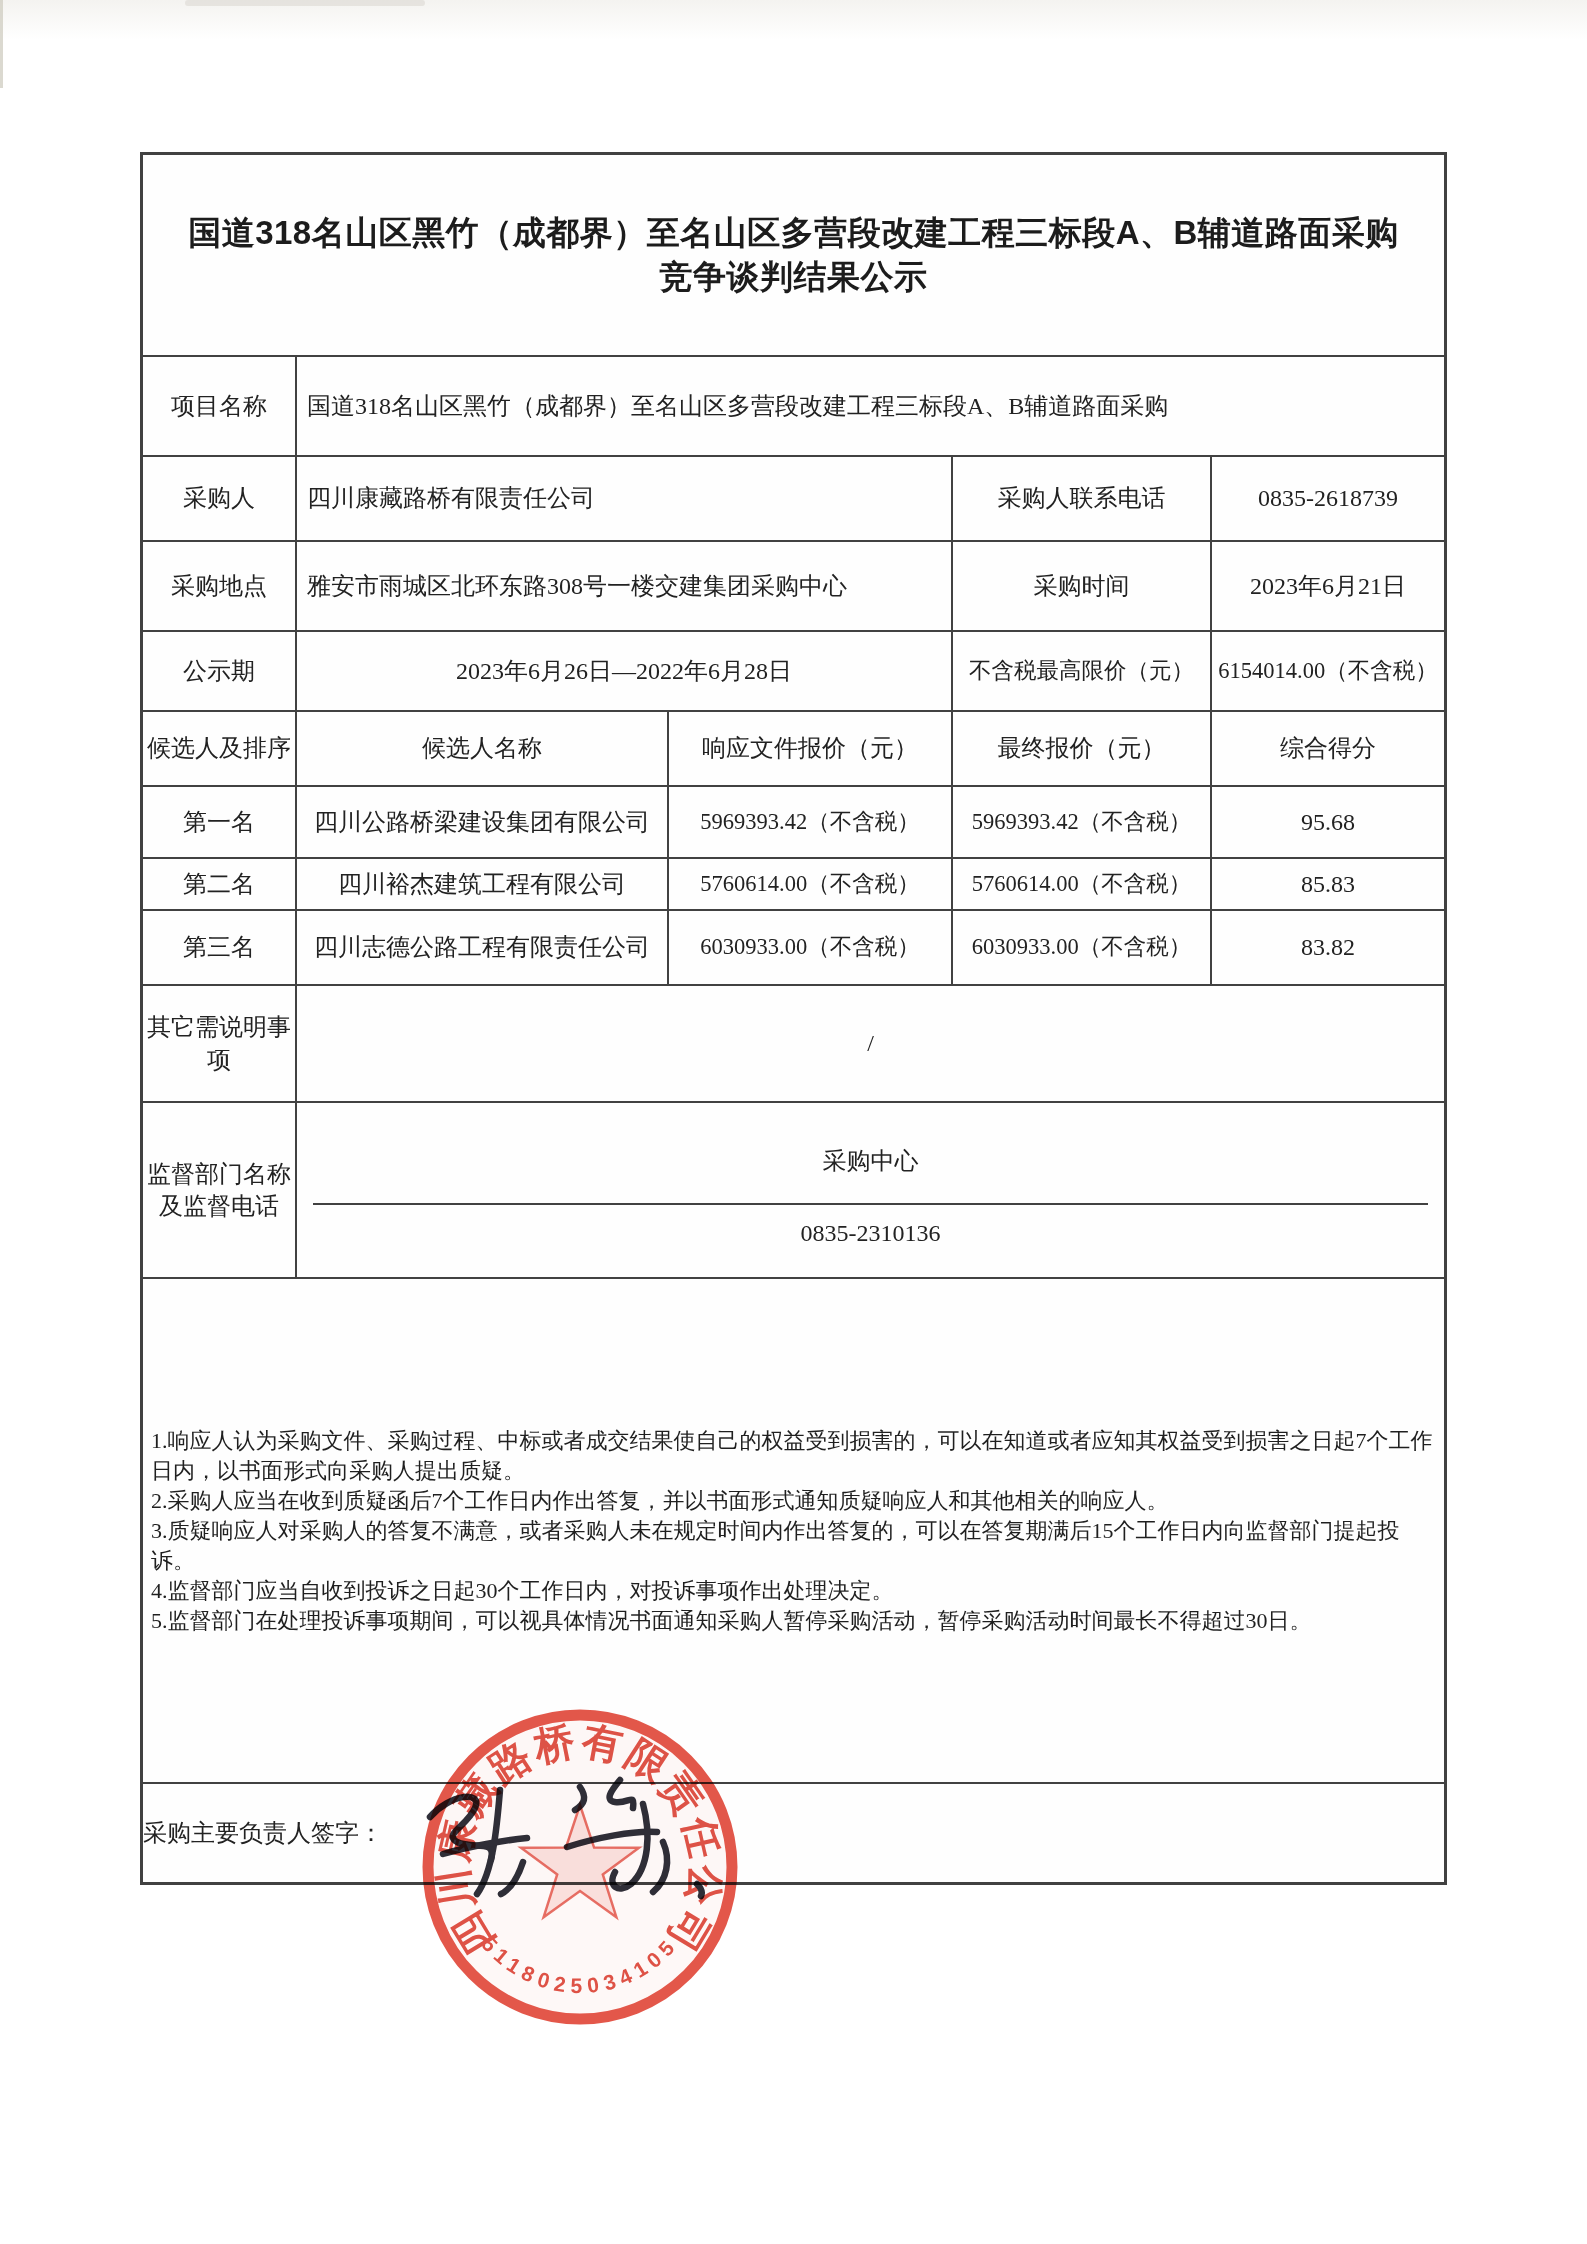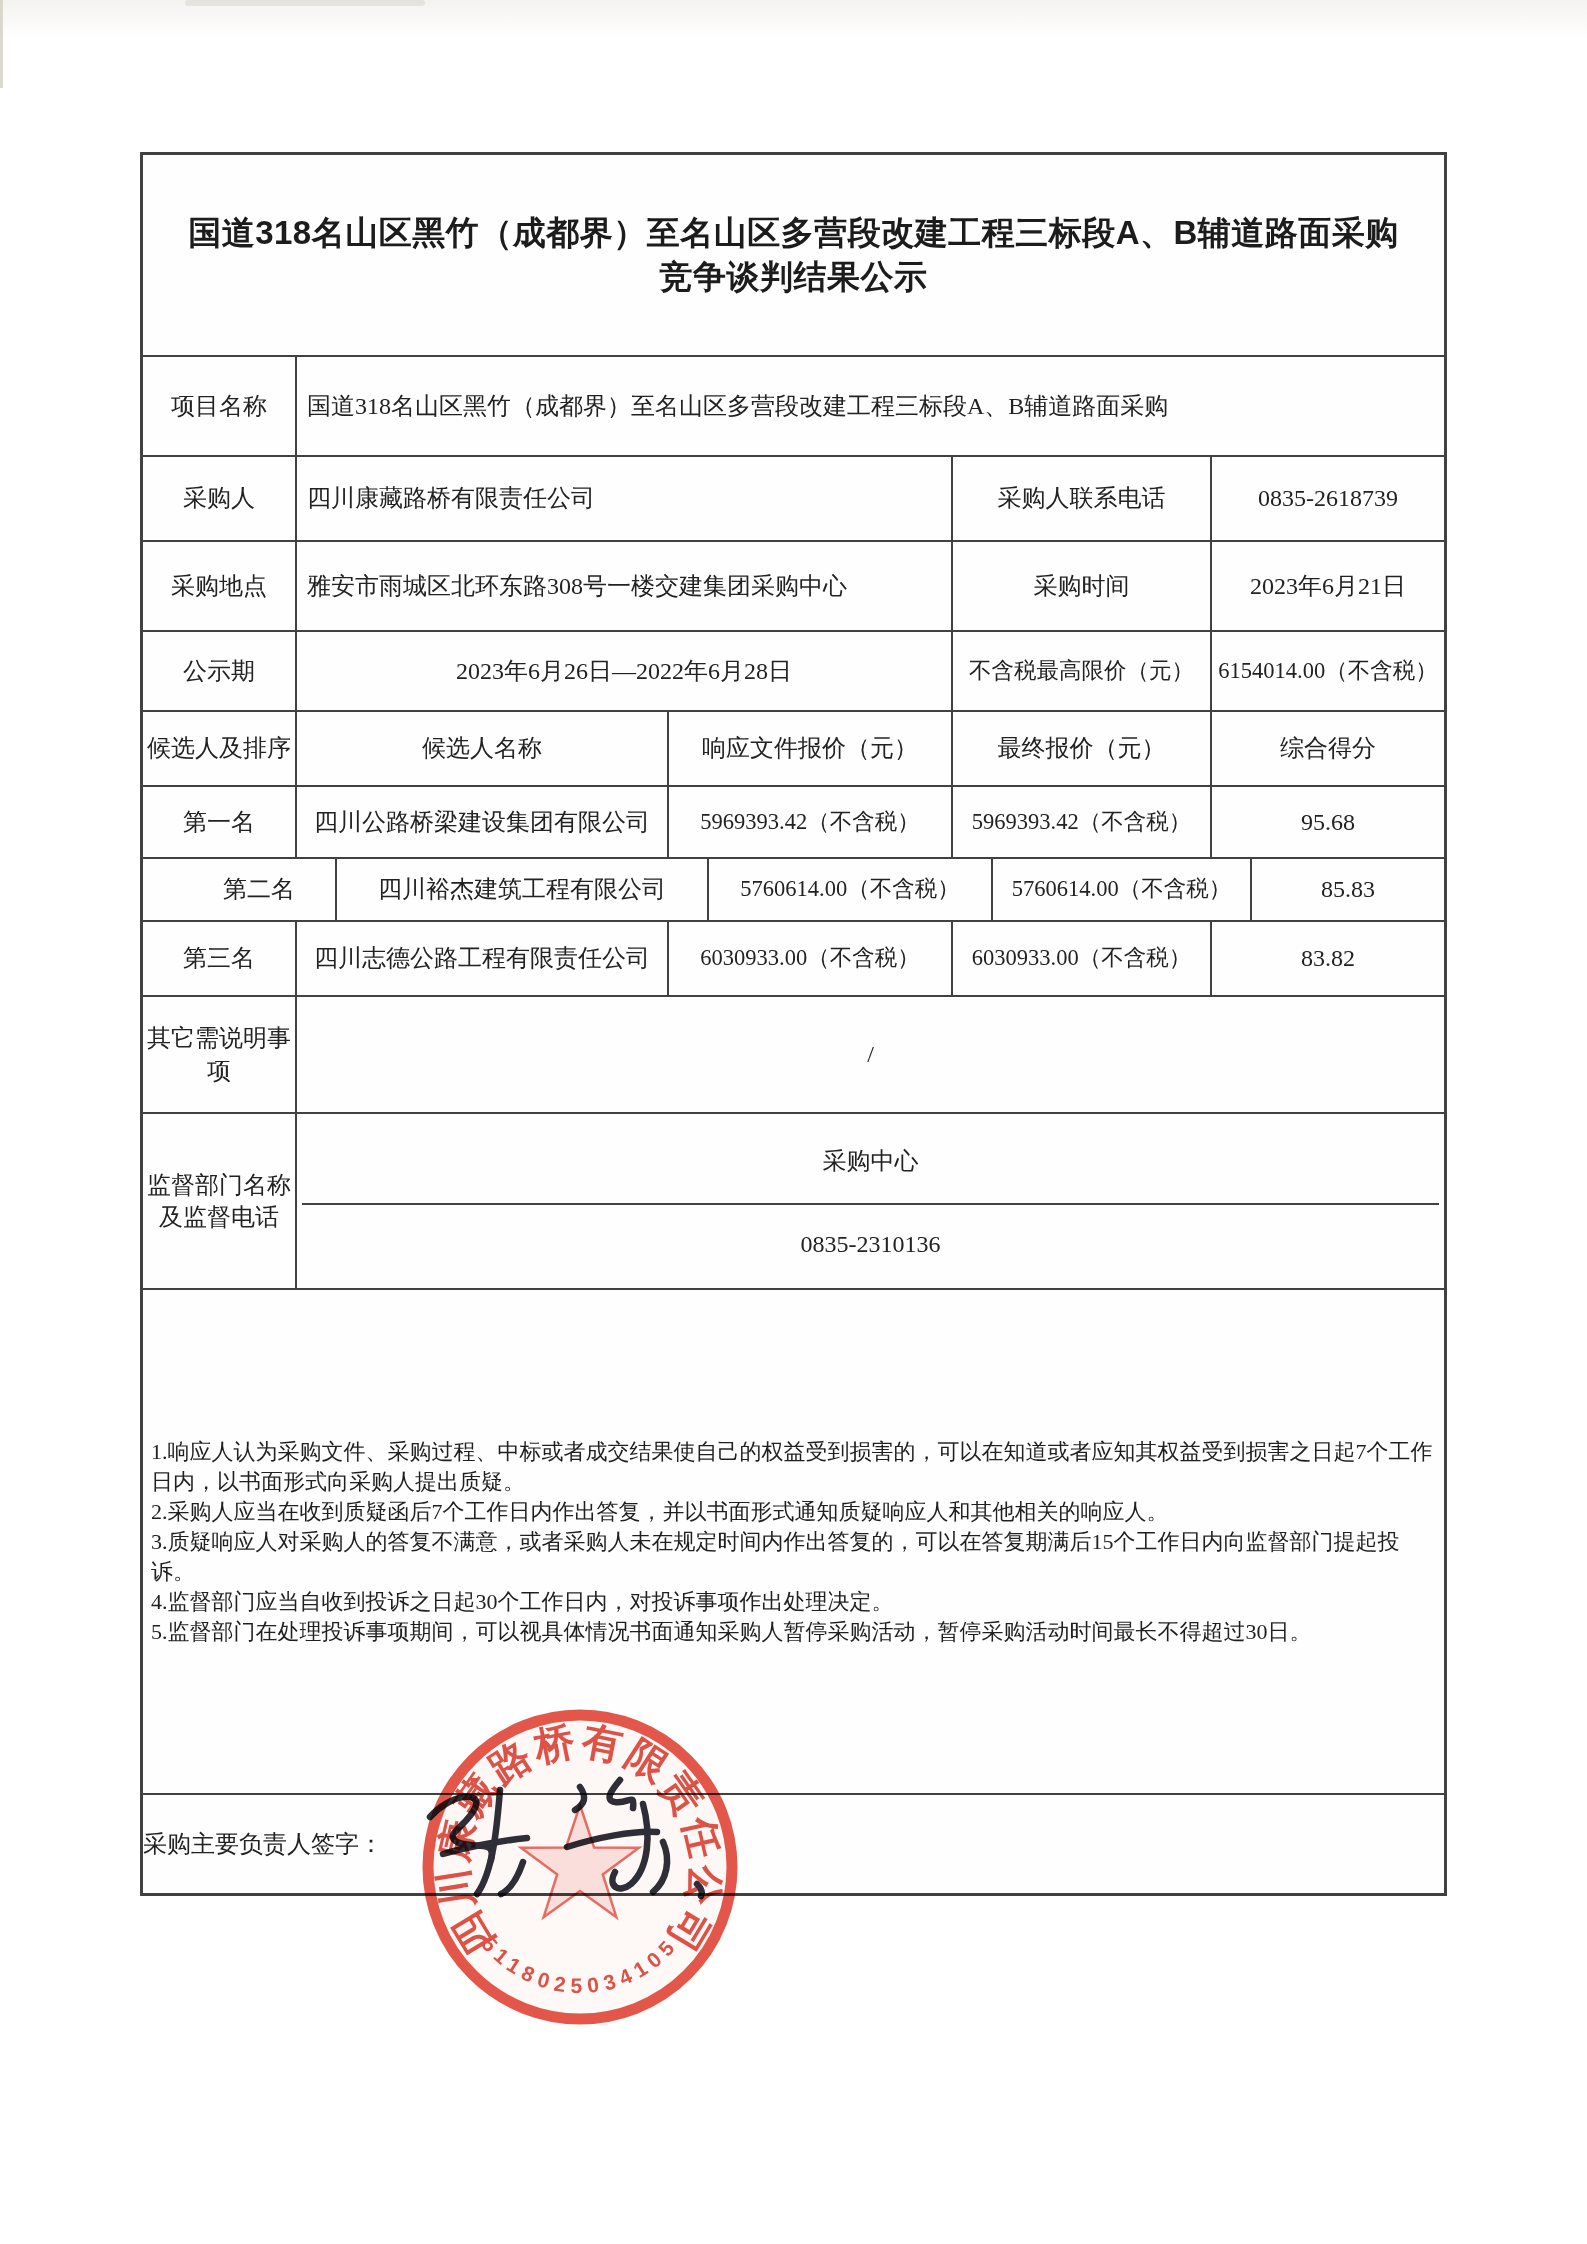--- a/index.html
+++ b/index.html
@@ -37,34 +37,34 @@
   .nowrap{white-space:nowrap;}
   .small-num{font-size:22.5px;}
 
   .h-title{height:200px;}
   .h-project{height:100px;}
   .h-purchaser{height:85px;}
   .h-location{height:90px;}
   .h-publicity{height:80px;}
   .h-chead{height:75px;}
   .h-c1{height:72px;}
-  .h-c2{height:63px;padding-left:40px;}
+  .h-c2{height:52px;}
   .h-c3{height:75px;}
   .h-other{height:117px;}
   .h-sup{height:176px;}
   .h-notice{height:505px;}
   .h-sign{height:100px;}
 
   .title-row{flex-direction:column;align-items:center;justify-content:center;border-top:none;}
   .doc-title{
     font-family:"Liberation Sans", sans-serif;font-weight:bold;
     font-size:33px;line-height:44px;letter-spacing:.5px;text-align:center;color:#1c1c1c;
   }
 
-  .sup-col{flex-direction:column;align-items:stretch;justify-content:flex-start;padding:5px;}
+  .sup-col{flex-direction:column;align-items:stretch;justify-content:flex-start;padding:16px;}
   .sup-sub{height:84px;display:flex;align-items:center;justify-content:center;font-size:24px;}
   .sup-sub.second{flex:1;border-top:2px solid #414141;}
 
   .notice-cell{flex-direction:column;align-items:stretch;justify-content:center;padding:20px 8px;}
   .notice-item{font-size:22px;line-height:30px;text-align:left;color:#1f1f1f;}
 
   .sign-cell{justify-content:flex-start;text-align:left;padding-left:0;font-size:24px;}
 
   .seal-svg{position:absolute;left:405px;top:1692px;mix-blend-mode:multiply;opacity:.93;}
   .sig-svg{position:absolute;left:405px;top:1742px;mix-blend-mode:multiply;opacity:.95;}

